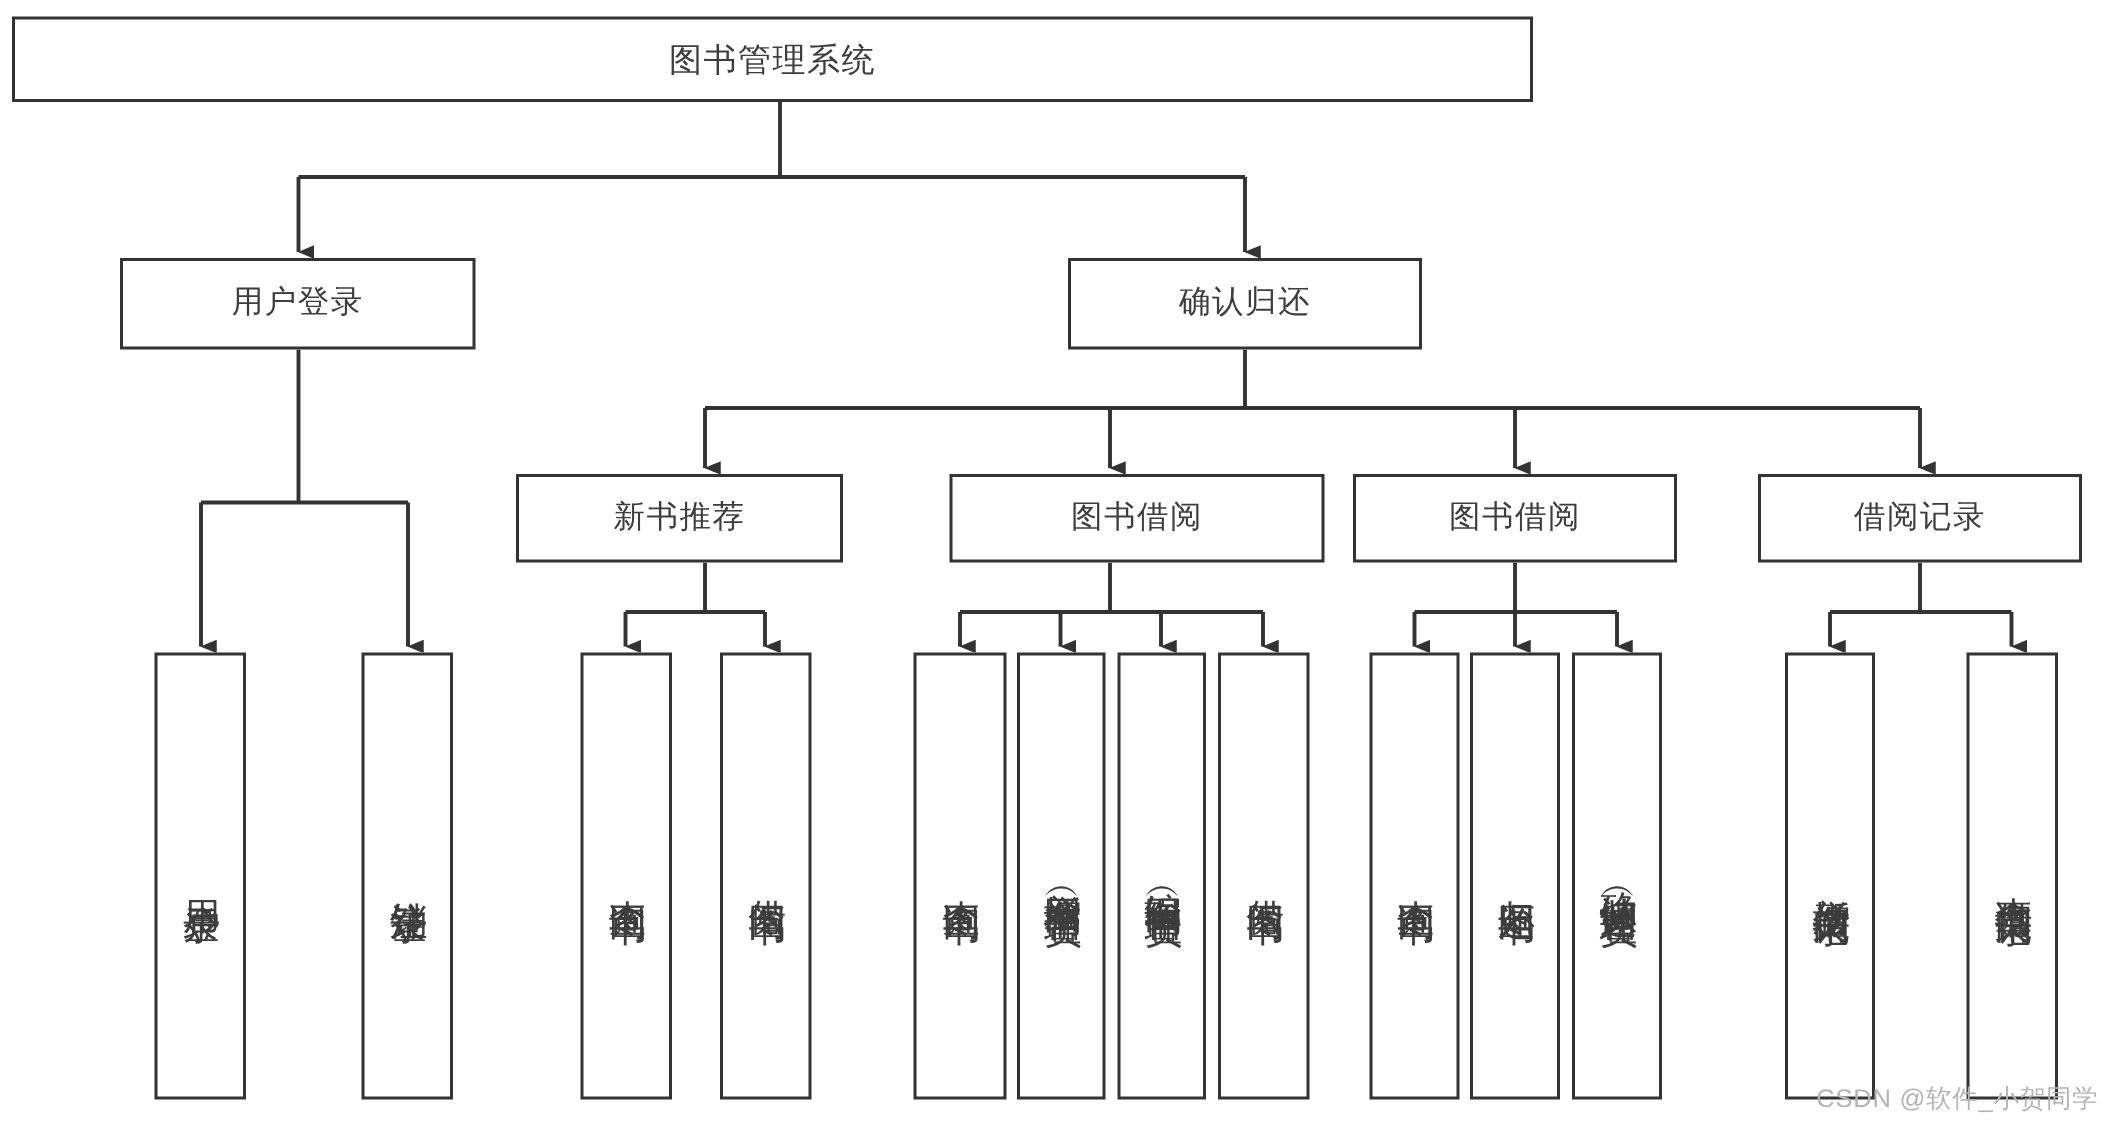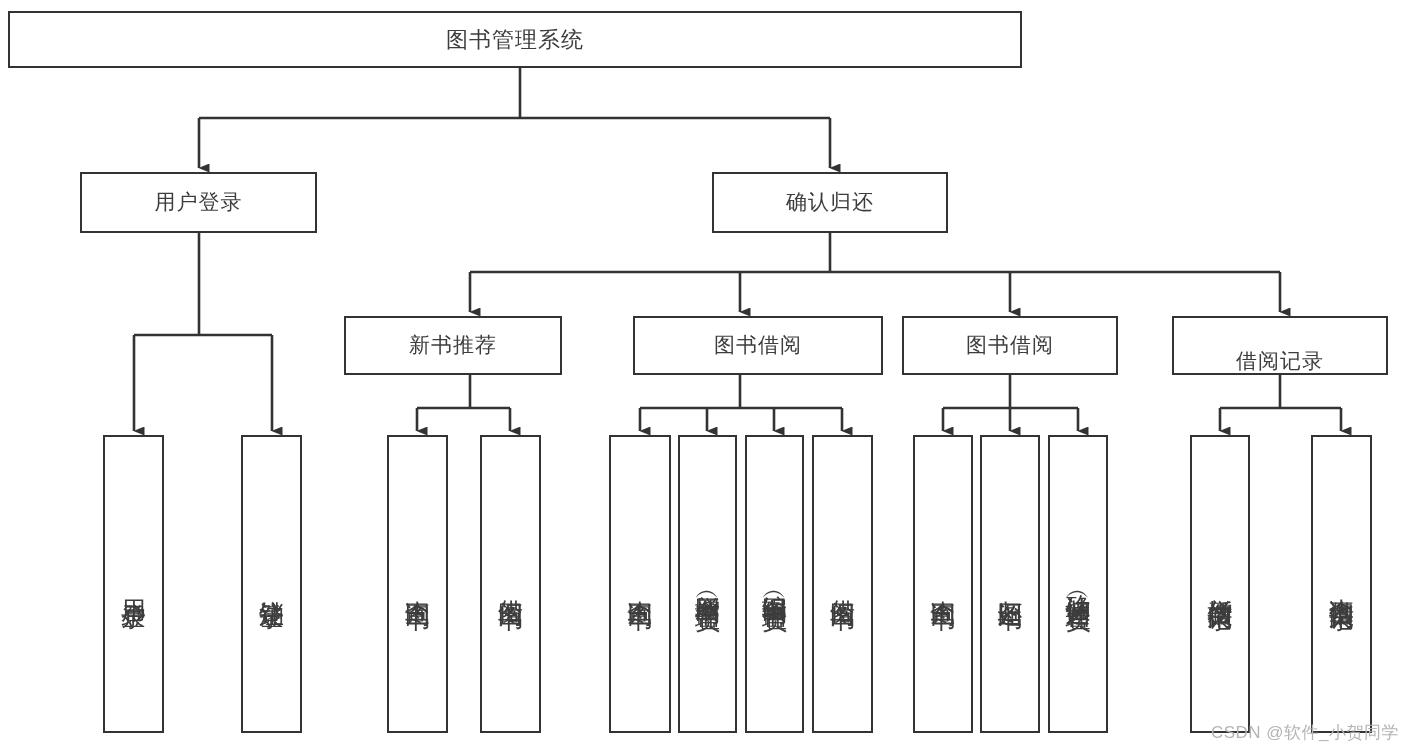--- a/index.html
+++ b/index.html
@@ -146,21 +146,21 @@
   </div>
 
   <div class="node" style="left:633px;top:316px;width:250px;height:59px;">
     <span class="lbl">图书借阅</span>
   </div>
 
   <div class="node" style="left:902px;top:316px;width:216px;height:59px;">
     <span class="lbl">图书借阅</span>
   </div>
 
-  <div class="node" style="left:1172px;top:316px;width:216px;height:59px;align-items:flex-end;">
+  <div class="node" style="left:1172px;top:316px;width:216px;height:59px;">
     <span class="lbl">借阅记录</span>
   </div>
 
   <div class="leaf" style="left:103px;top:435px;width:61px;height:298px;">
     <span class="vlbl">用户登录</span>
   </div>
   <div class="leaf" style="left:241px;top:435px;width:61px;height:298px;">
     <span class="vlbl">注销登录</span>
   </div>
 

